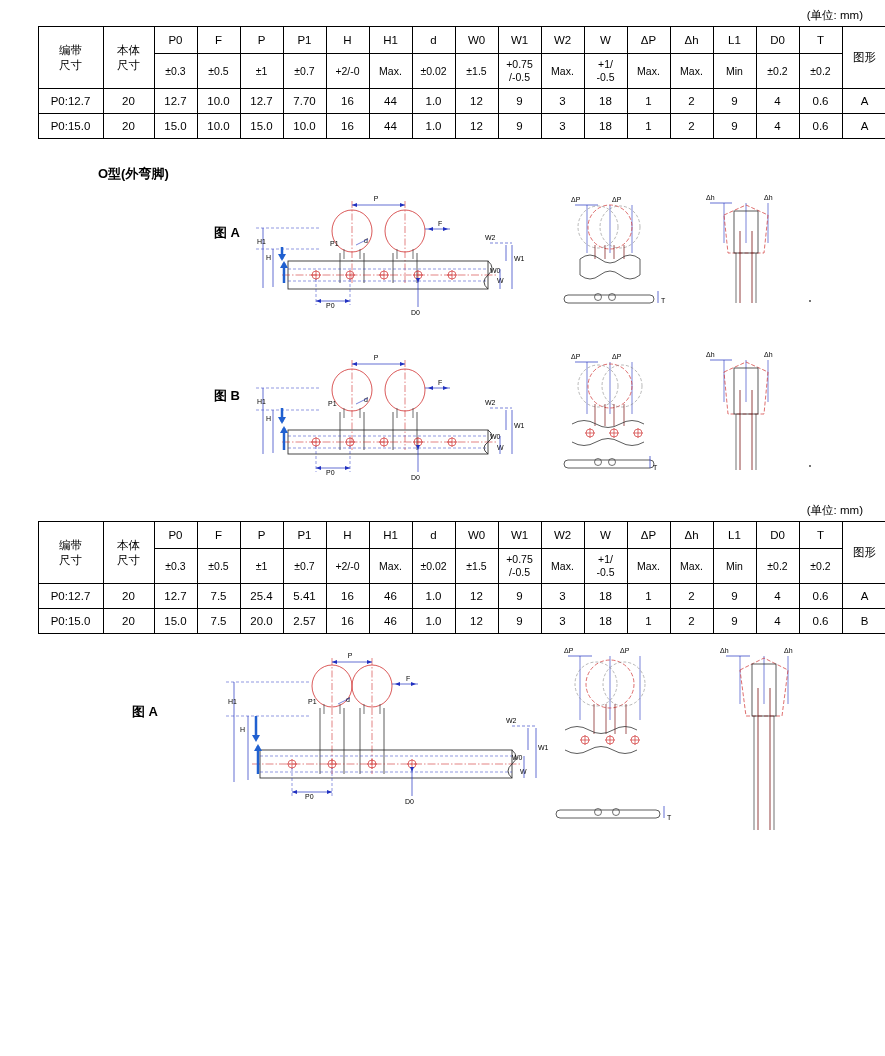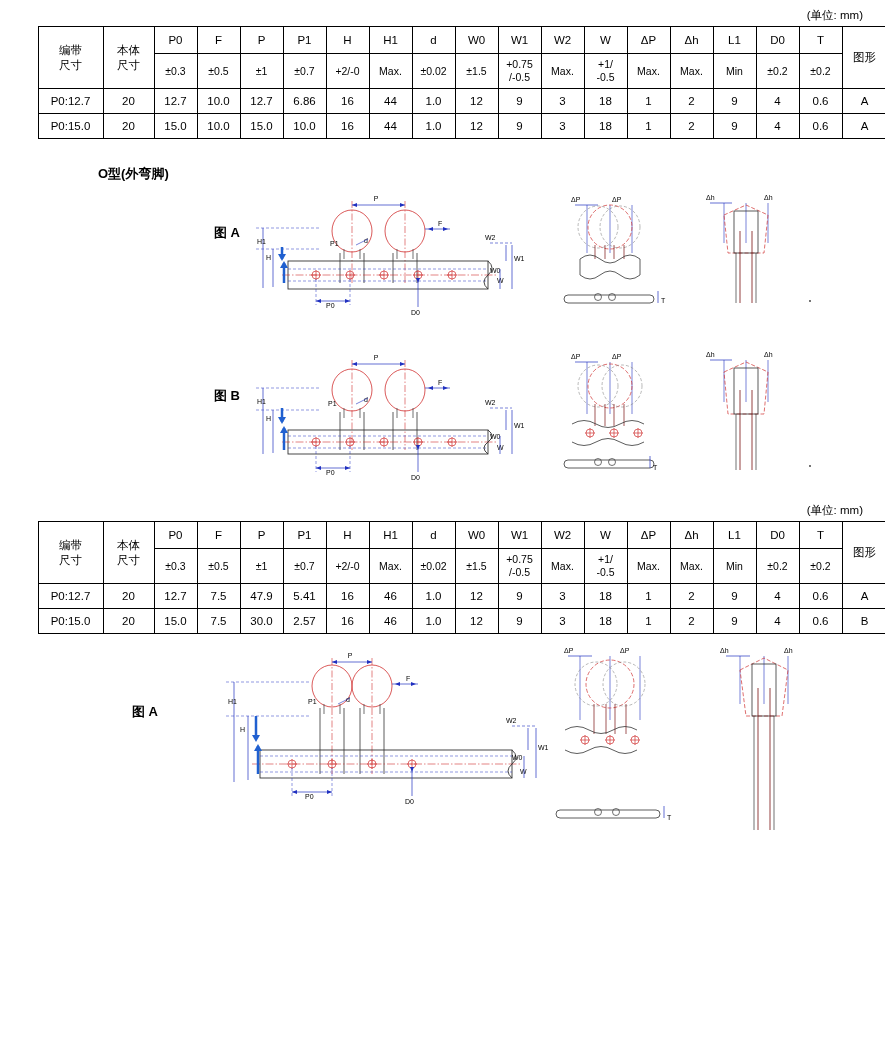--- a/index.html
+++ b/index.html
@@ -126,21 +126,21 @@
         <td class="hdr-tol">Min</td>
         <td class="hdr-tol">±0.2</td>
         <td class="hdr-tol">±0.2</td>
       </tr>
       <tr class="row-data">
         <td>P0:12.7</td>
         <td>20</td>
         <td>12.7</td>
         <td>10.0</td>
         <td>12.7</td>
-        <td>6.86</td>
+        <td>7.70</td>
         <td>16</td>
         <td>44</td>
         <td>1.0</td>
         <td>12</td>
         <td>9</td>
         <td>3</td>
         <td>18</td>
         <td>1</td>
         <td>2</td>
         <td>9</td>
@@ -462,42 +462,42 @@
         <td class="hdr-tol">Max.</td>
         <td class="hdr-tol">Min</td>
         <td class="hdr-tol">±0.2</td>
         <td class="hdr-tol">±0.2</td>
       </tr>
       <tr class="row-data">
         <td>P0:12.7</td>
         <td>20</td>
         <td>12.7</td>
         <td>7.5</td>
-        <td>47.9</td>
+        <td>25.4</td>
         <td>5.41</td>
         <td>16</td>
         <td>46</td>
         <td>1.0</td>
         <td>12</td>
         <td>9</td>
         <td>3</td>
         <td>18</td>
         <td>1</td>
         <td>2</td>
         <td>9</td>
         <td>4</td>
         <td>0.6</td>
         <td>A</td>
       </tr>
       <tr class="row-data">
         <td>P0:15.0</td>
         <td>20</td>
         <td>15.0</td>
         <td>7.5</td>
-        <td>30.0</td>
+        <td>20.0</td>
         <td>2.57</td>
         <td>16</td>
         <td>46</td>
         <td>1.0</td>
         <td>12</td>
         <td>9</td>
         <td>3</td>
         <td>18</td>
         <td>1</td>
         <td>2</td>

